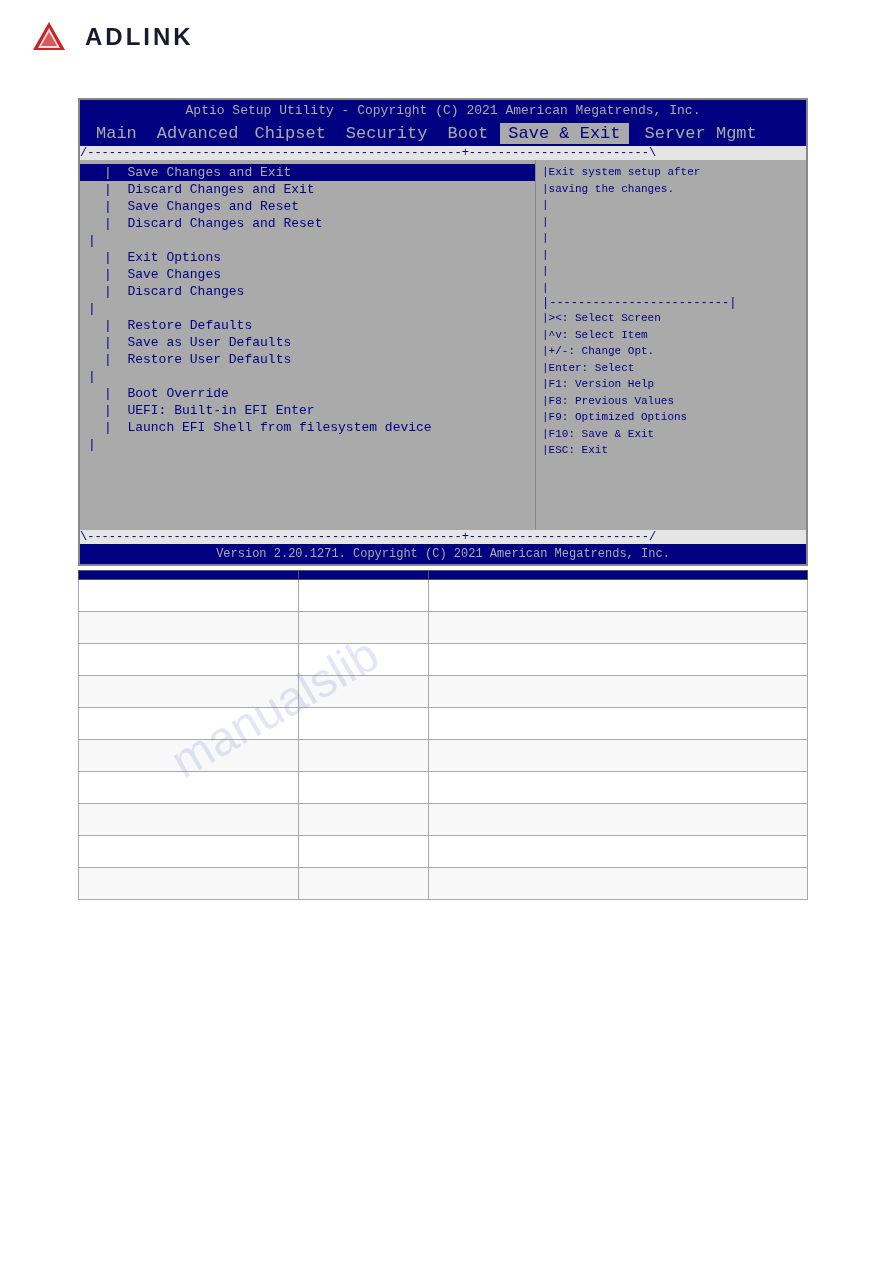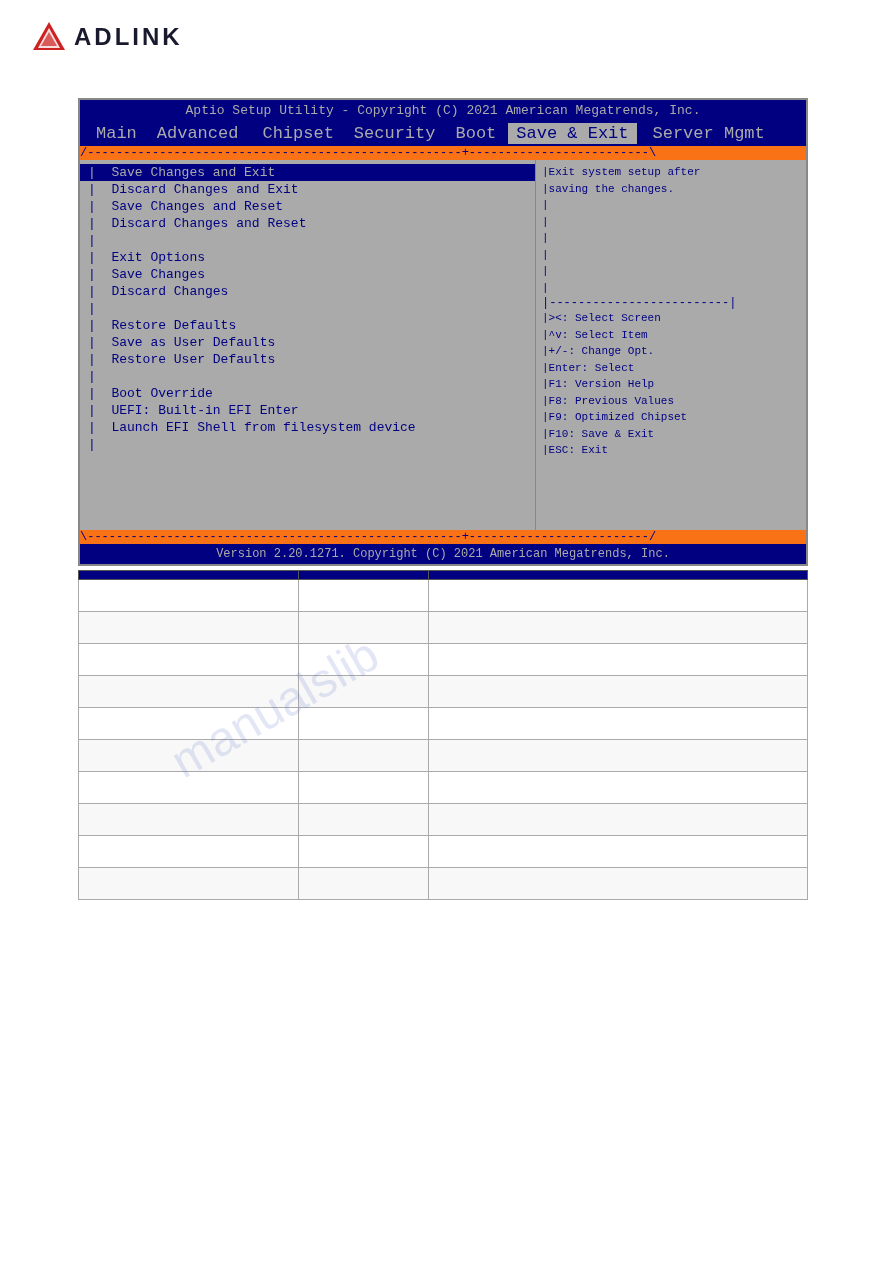--- a/index.html
+++ b/index.html
@@ -19,21 +19,21 @@
     }
 
     
     .bios-outer {
       margin: 30px auto 0 auto;
       width: 730px;
       margin-left: 78px;
     }
 
     .bios-screen {
-      background: #f97316;
+      background: #e5e5e5;
       border: 2px solid #888;
       font-family: 'Courier New', Courier, monospace;
       font-size: 13px;
       color: #000080;
     }
 
     
     .bios-title {
       background: #000080;
       color: #aaaaaa;
@@ -82,21 +82,21 @@
 
     .bios-right {
       width: 270px;
       padding: 4px 6px;
       font-family: 'Courier New', Courier, monospace;
       font-size: 13px;
       color: #000080;
     }
 
     .bios-menu-item {
-      padding: 1px 8px;
+      padding: 1px 24px;
       white-space: pre;
       font-family: 'Courier New', Courier, monospace;
       font-size: 13px;
       color: #000080;
     }
 
     .bios-menu-item.highlighted {
       background: #000080;
       color: #aaaaaa;
     }
@@ -187,39 +187,39 @@
       min-height: 1263px;
     }
 
   </style>
 </head>
 <body>
 
 <div class="page-wrapper">
 
   <div class="logo-area">
-    <div style="display:flex;align-items:center;gap:6px;">
+    <div style="display:flex;align-items:center;gap:17px;">
       <svg width="38" height="38" viewBox="0 0 38 38">
         <polygon points="19,4 35,32 3,32" fill="#cc2222"></polygon>
         <polygon points="19,10 30,30 8,30" fill="#ffffff" opacity="0.85"></polygon>
         <polygon points="19,14 27,28 11,28" fill="#cc2222" opacity="0.7"></polygon>
       </svg>
       <span style="font-size:24px;font-weight:900;letter-spacing:3px;color:#1a1a2e;font-family:Arial,sans-serif;">ADLINK</span>
     </div>
   </div>
 
   <div class="bios-outer">
     <div class="bios-screen">
 
       <div class="bios-title">Aptio Setup Utility - Copyright (C) 2021 American Megatrends, Inc.</div>
 
       <div class="bios-tabs">
         <span class="bios-tab">Main</span>
         <span class="bios-tab" style="margin-left:4px;">Advanced</span>
-        <span class="bios-tab" style="margin-left:8px;">Chipset</span>
+        <span class="bios-tab" style="margin-left:0;">Chipset</span>
         <span class="bios-tab" style="margin-left:4px;">Security</span>
         <span class="bios-tab" style="margin-left:4px;">Boot</span>
         <span class="bios-tab active" style="margin-left:4px;">Save &amp; Exit</span>
         <span class="bios-tab" style="margin-left:8px;">Server Mgmt</span>
       </div>
 
       <div style="font-family:'Courier New',monospace;font-size:12px;color:#000080;white-space:pre;padding:0 0 0 0;">/----------------------------------------------------+-------------------------\</div>
 
       <div class="bios-content">
 
@@ -252,21 +252,21 @@
           <div class="bios-right-line">|</div>
           <div class="bios-right-line">|</div>
           <div class="bios-right-line">|</div>
           <div class="bios-divider-right">|-------------------------|</div>
           <div class="bios-right-line">|&gt;&lt;: Select Screen</div>
           <div class="bios-right-line">|^v: Select Item</div>
           <div class="bios-right-line">|+/-: Change Opt.</div>
           <div class="bios-right-line">|Enter: Select</div>
           <div class="bios-right-line">|F1: Version Help</div>
           <div class="bios-right-line">|F8: Previous Values</div>
-          <div class="bios-right-line">|F9: Optimized Chipset</div>
+          <div class="bios-right-line">|F9: Optimized Options</div>
           <div class="bios-right-line">|F10: Save &amp; Exit</div>
           <div class="bios-right-line">|ESC: Exit</div>
         </div>
 
       </div>
 
       <div style="font-family:'Courier New',monospace;font-size:12px;color:#000080;white-space:pre;">\----------------------------------------------------+-------------------------/</div>
 
       <div class="bios-version">Version 2.20.1271. Copyright (C) 2021 American Megatrends, Inc.</div>
 

